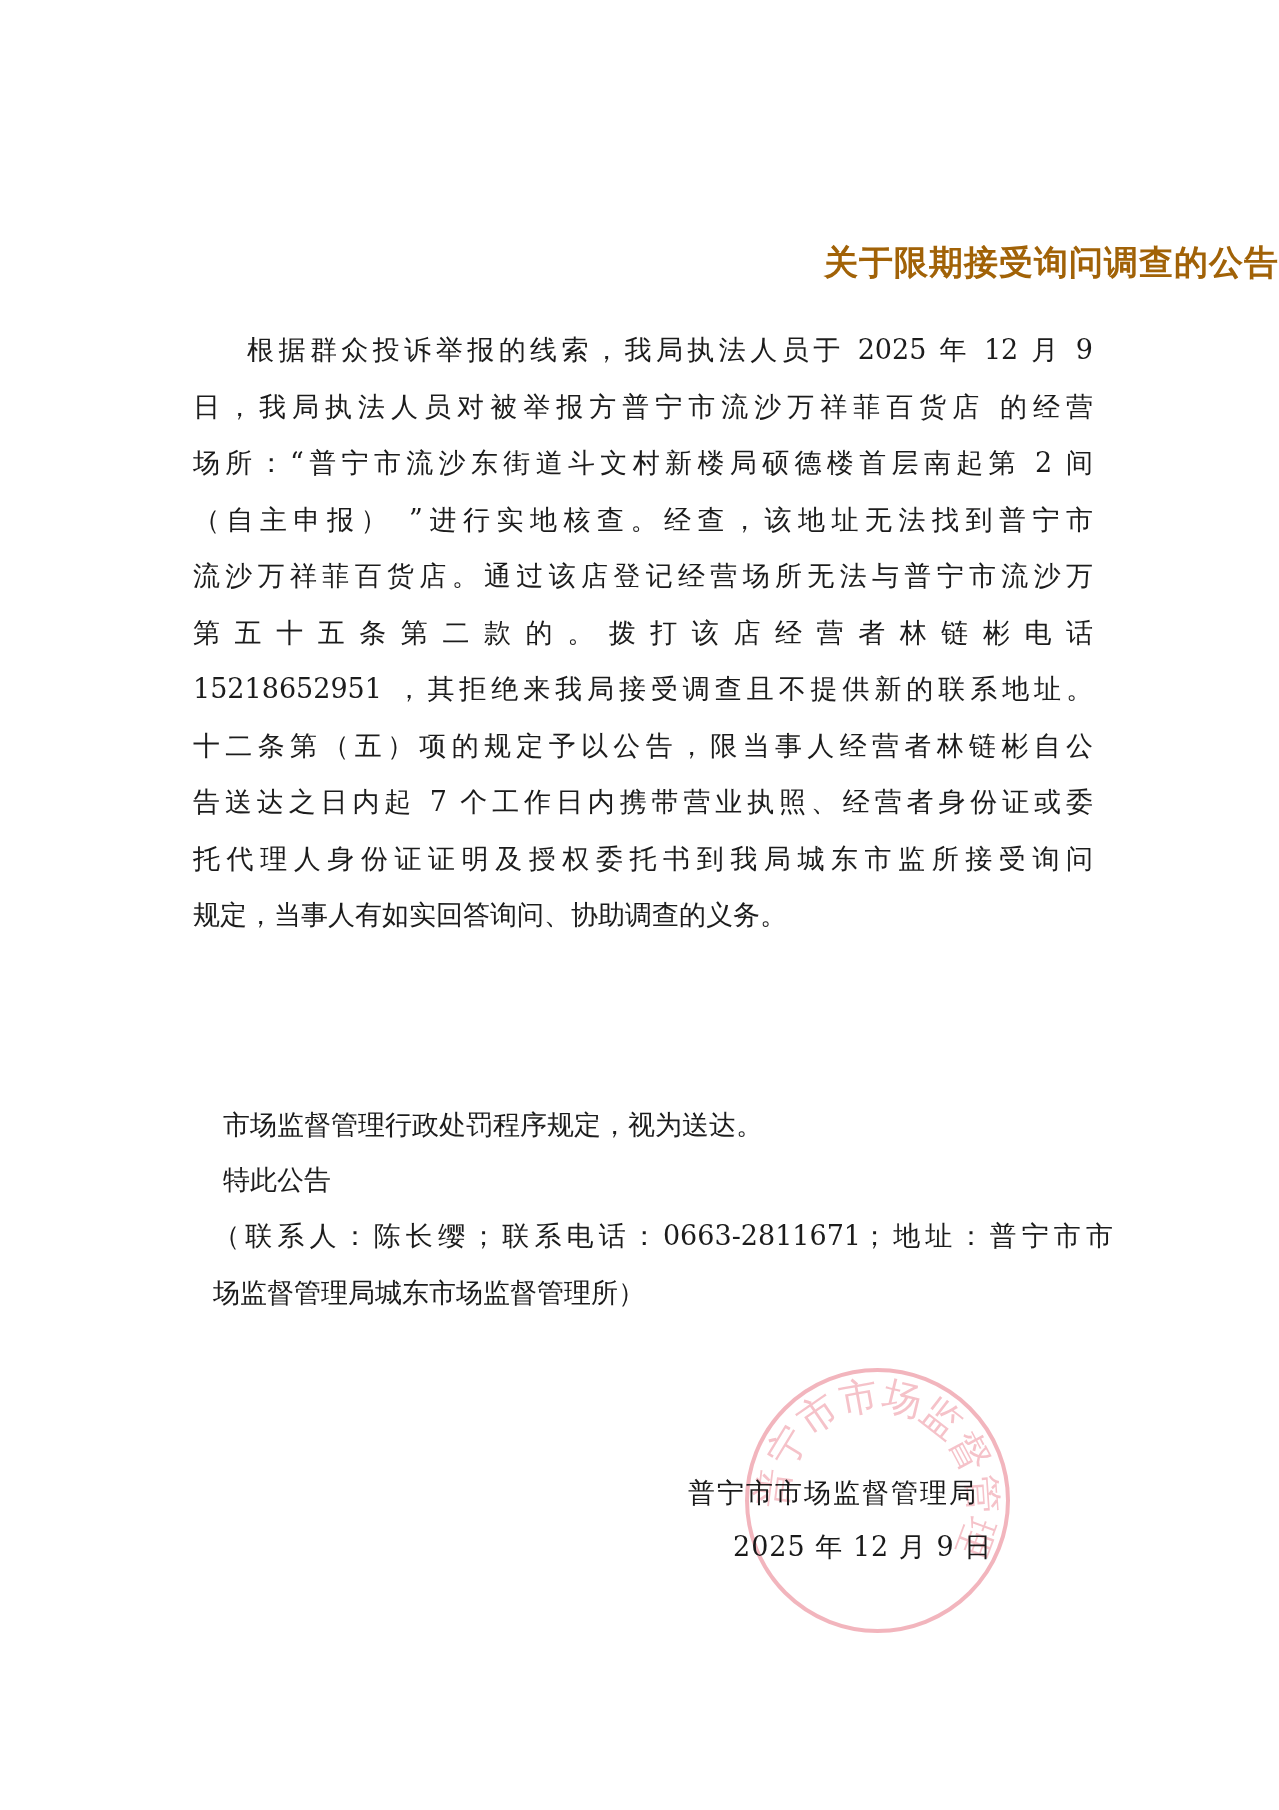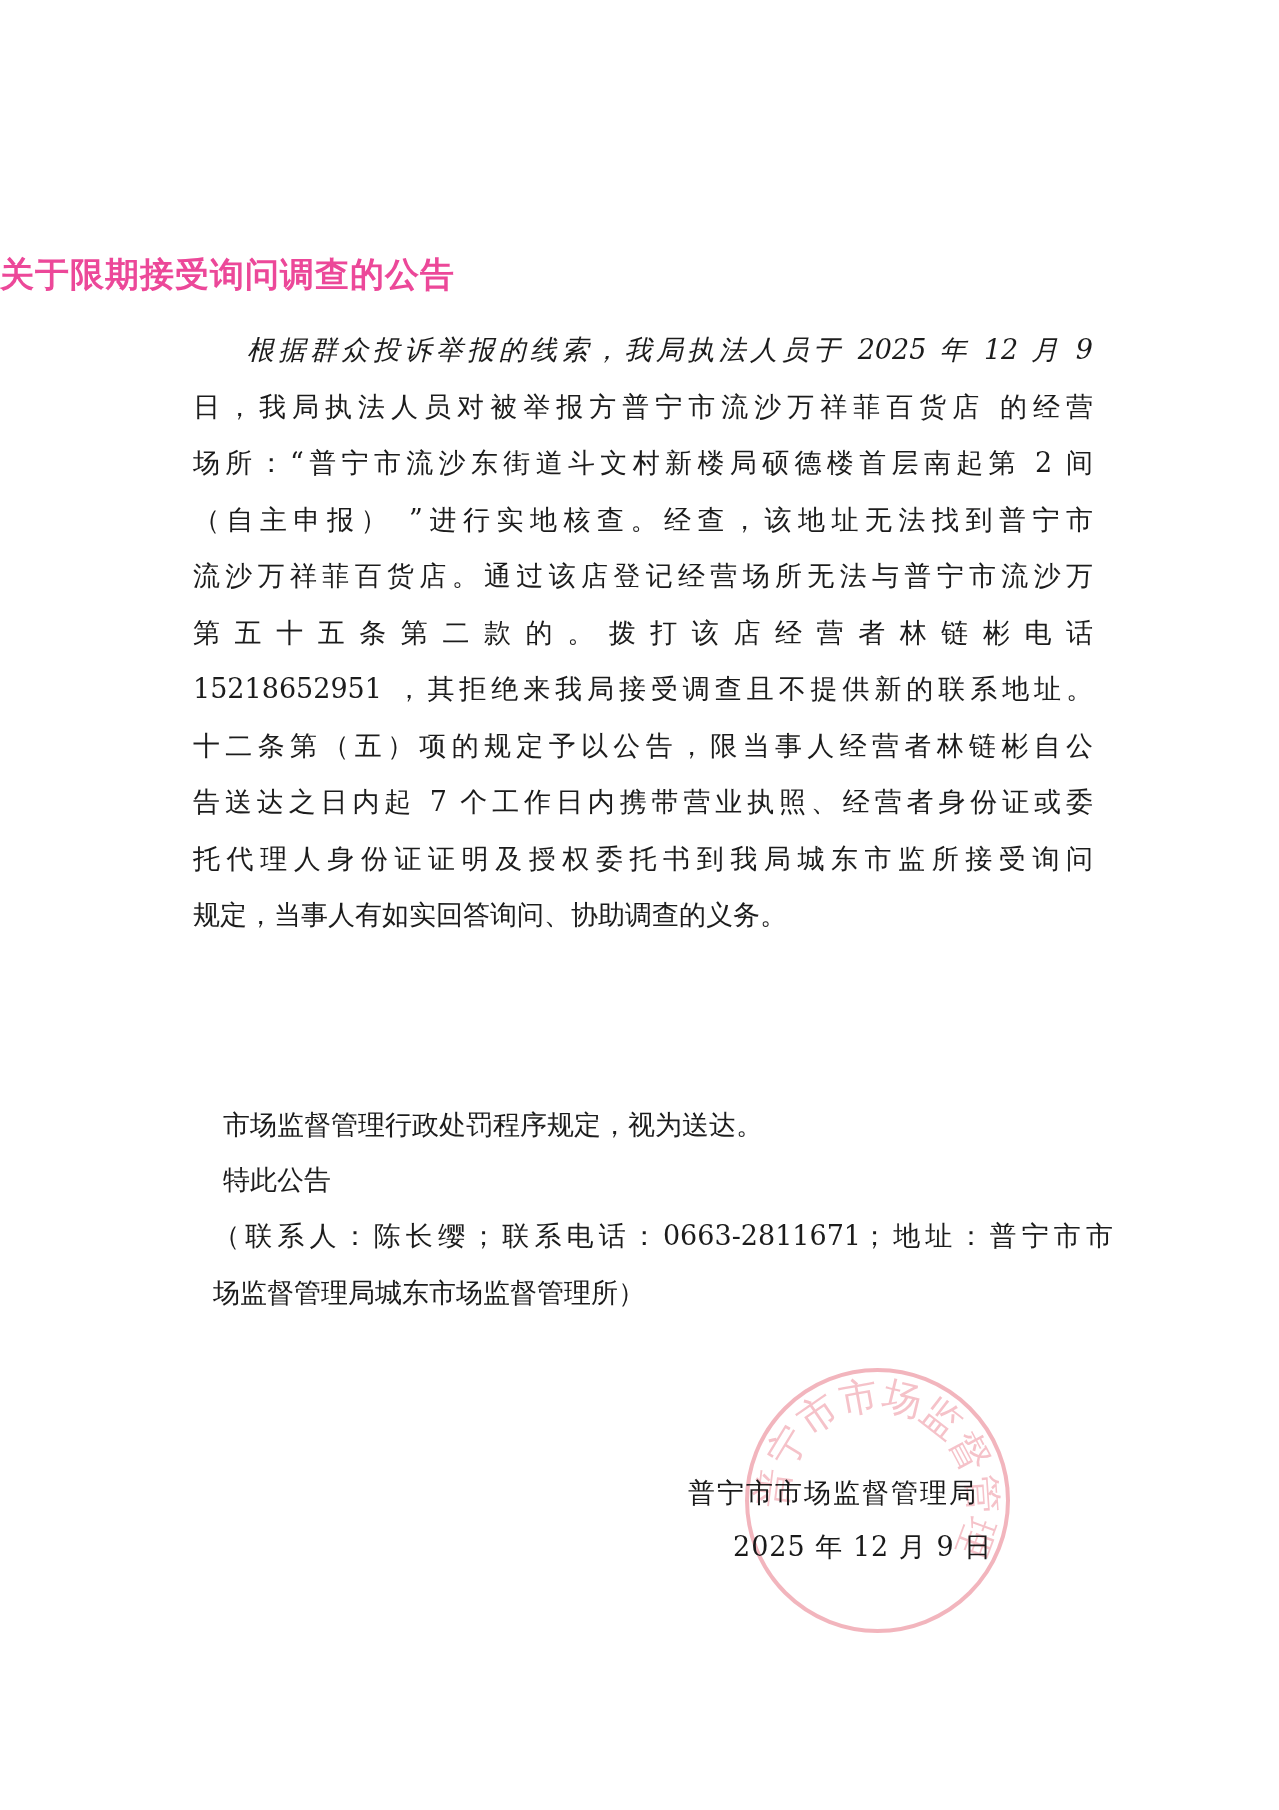--- a/index.html
+++ b/index.html
@@ -17,48 +17,48 @@
   }
   .page {
     position: absolute;
     left: 0; top: 0;
     width: 1279px; height: 1810px;
     background: #ffffff;
   }
   .title {
     position: absolute;
     left: 0; width: 1279px;
-    top: 252px;
-    text-align: left;
+    top: 240px;
+    text-align: right;
     font-family: "DejaVu Sans", "Liberation Sans", sans-serif;
     font-weight: bold;
     font-size: 34px;
     letter-spacing: 1px;
-    color: #ec4899;
+    color: #a16207;
   }
   .body-text {
     position: absolute;
     left: 193px;
     width: 900px;
     font-size: 27px;
     line-height: 56.5px;
     color: #1c1c1c;
   }
   .line {
     display: block;
     white-space: nowrap;
     height: 56.5px;
     text-align: justify;
     text-align-last: justify;
   }
   .line.last {
     text-align: center;
     text-align-last: left;
   }
-  .indent { padding-left: 54px; font-style: italic; }
+  .indent { padding-left: 54px; }
   .indent-small { padding-left: 30px; }
 
   .para1 { top: 322px; }
   .para2 { top: 1097px; }
   .para3 { top: 1152px; }
   .para4 { top: 1208px; margin-left: 20px; }
 
   .stamp {
     position: absolute;
     left: 745px;

